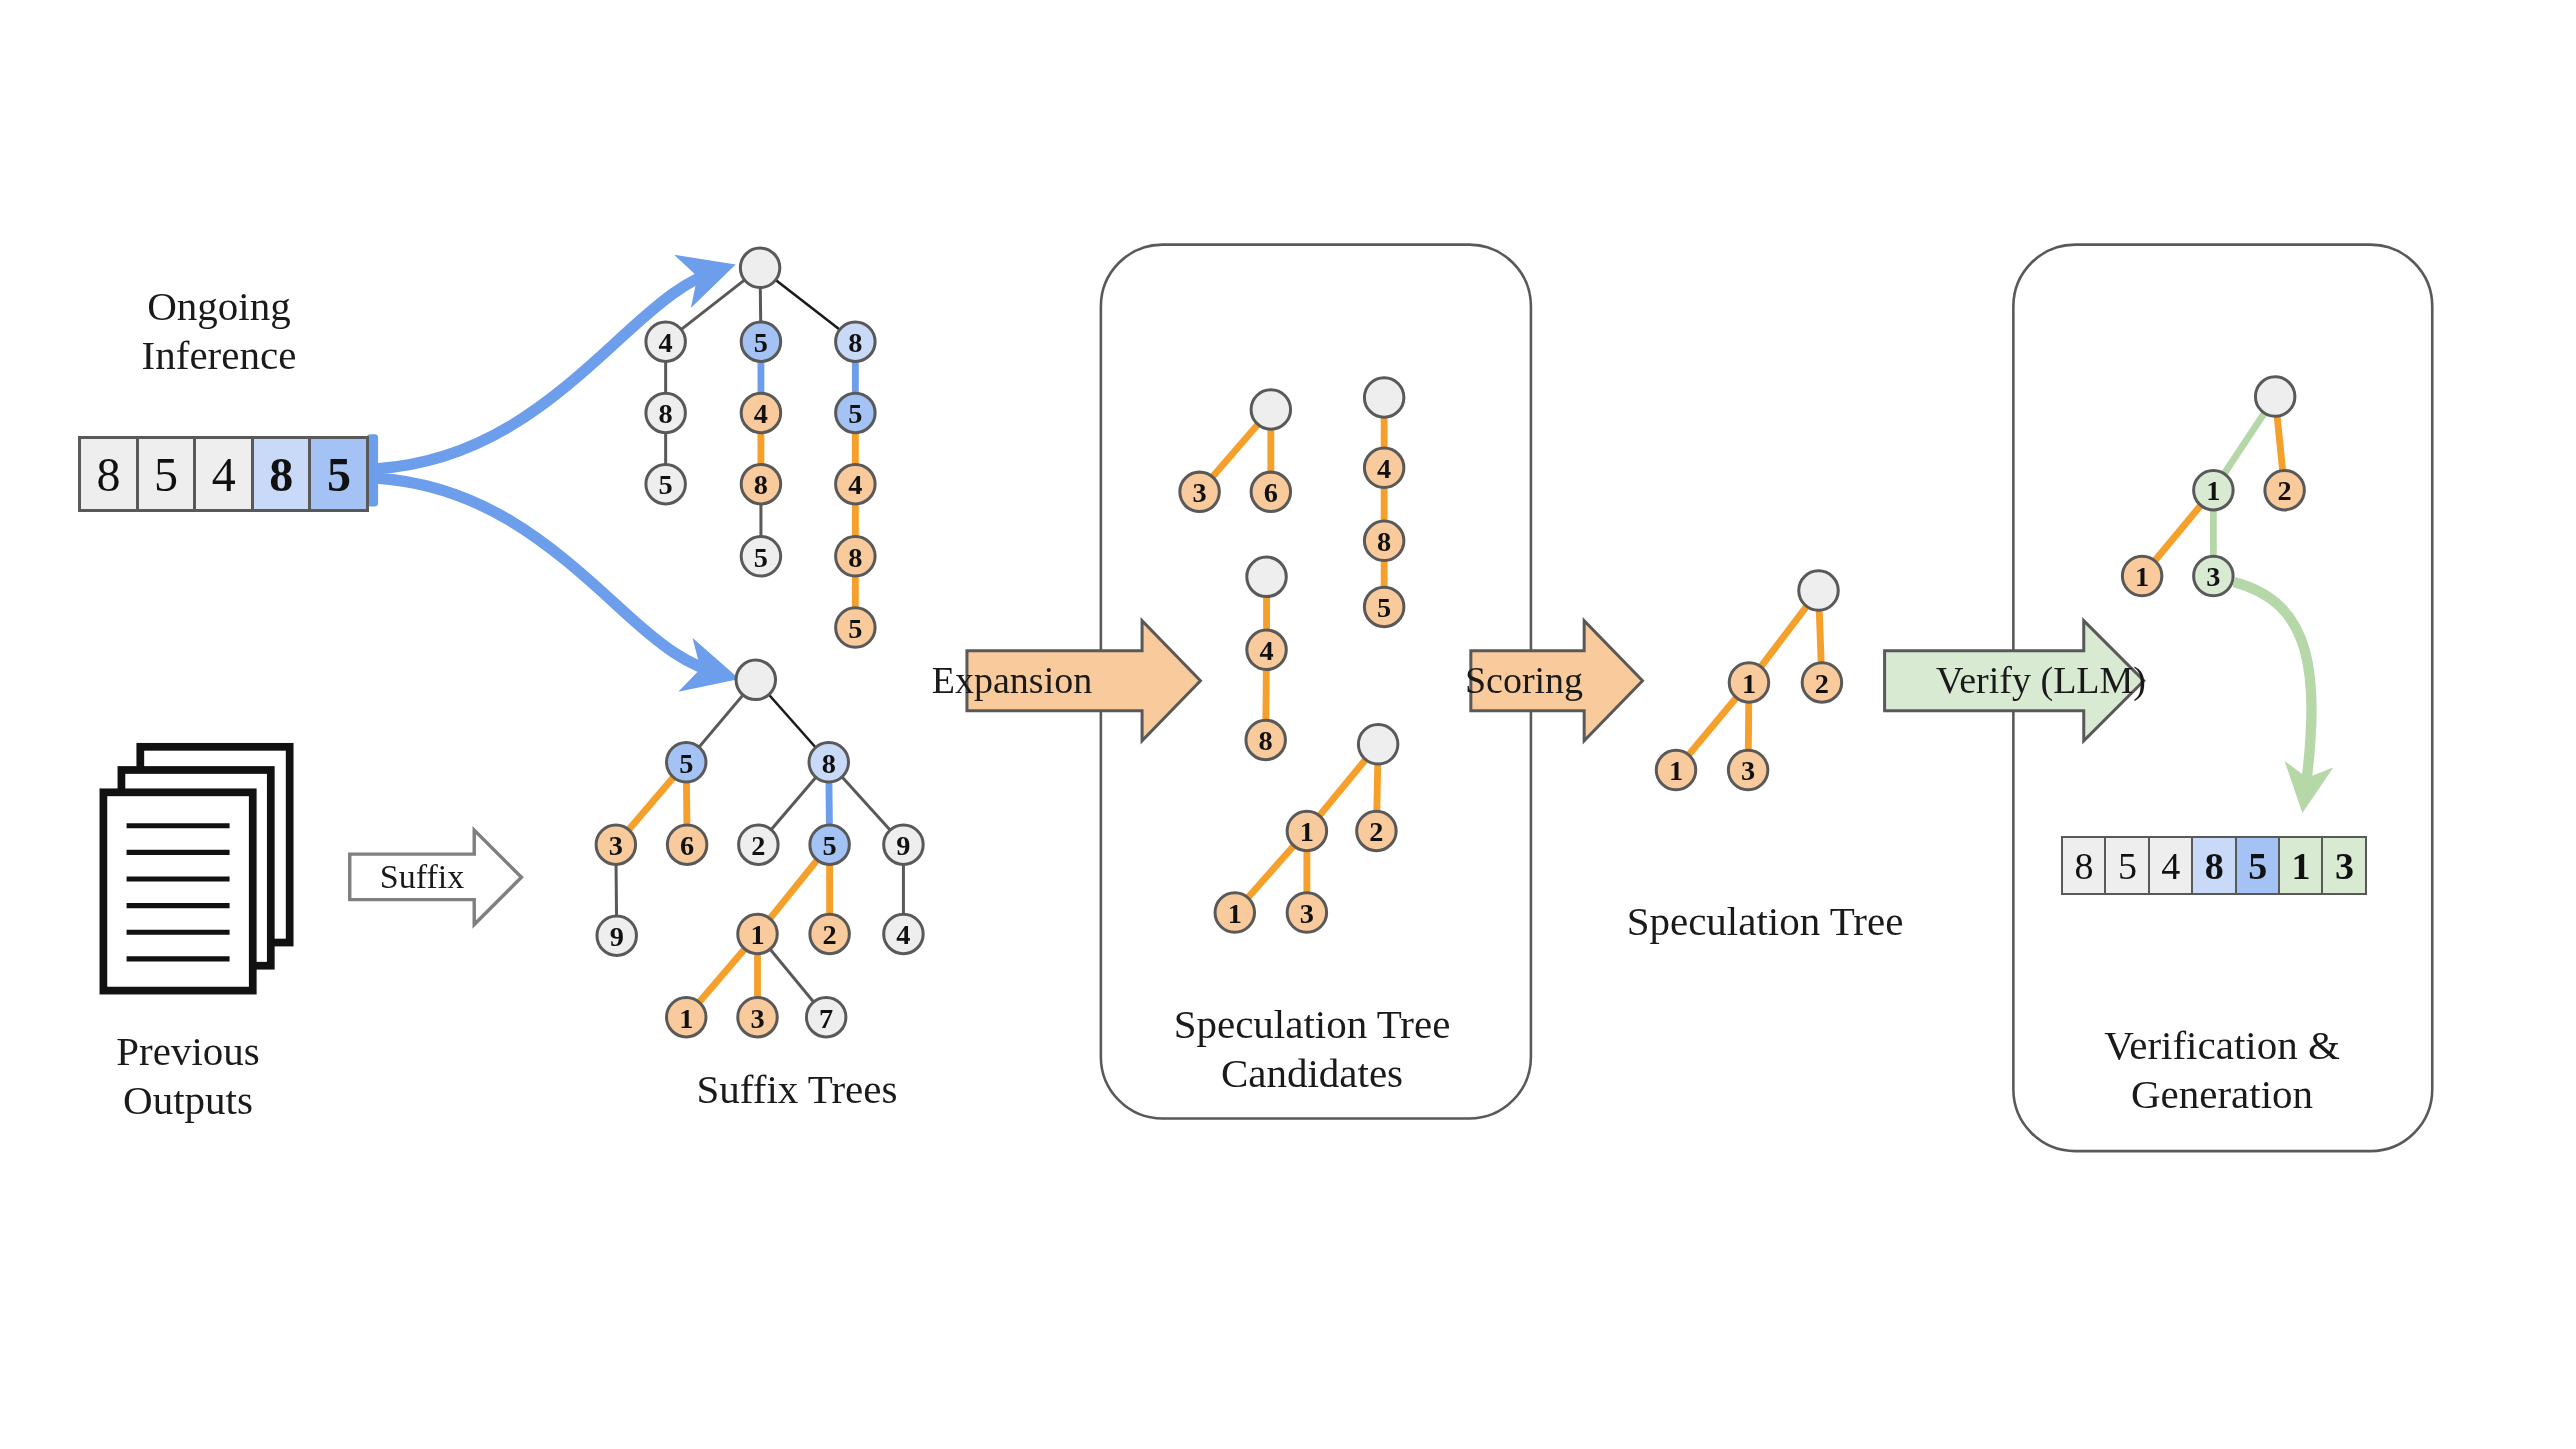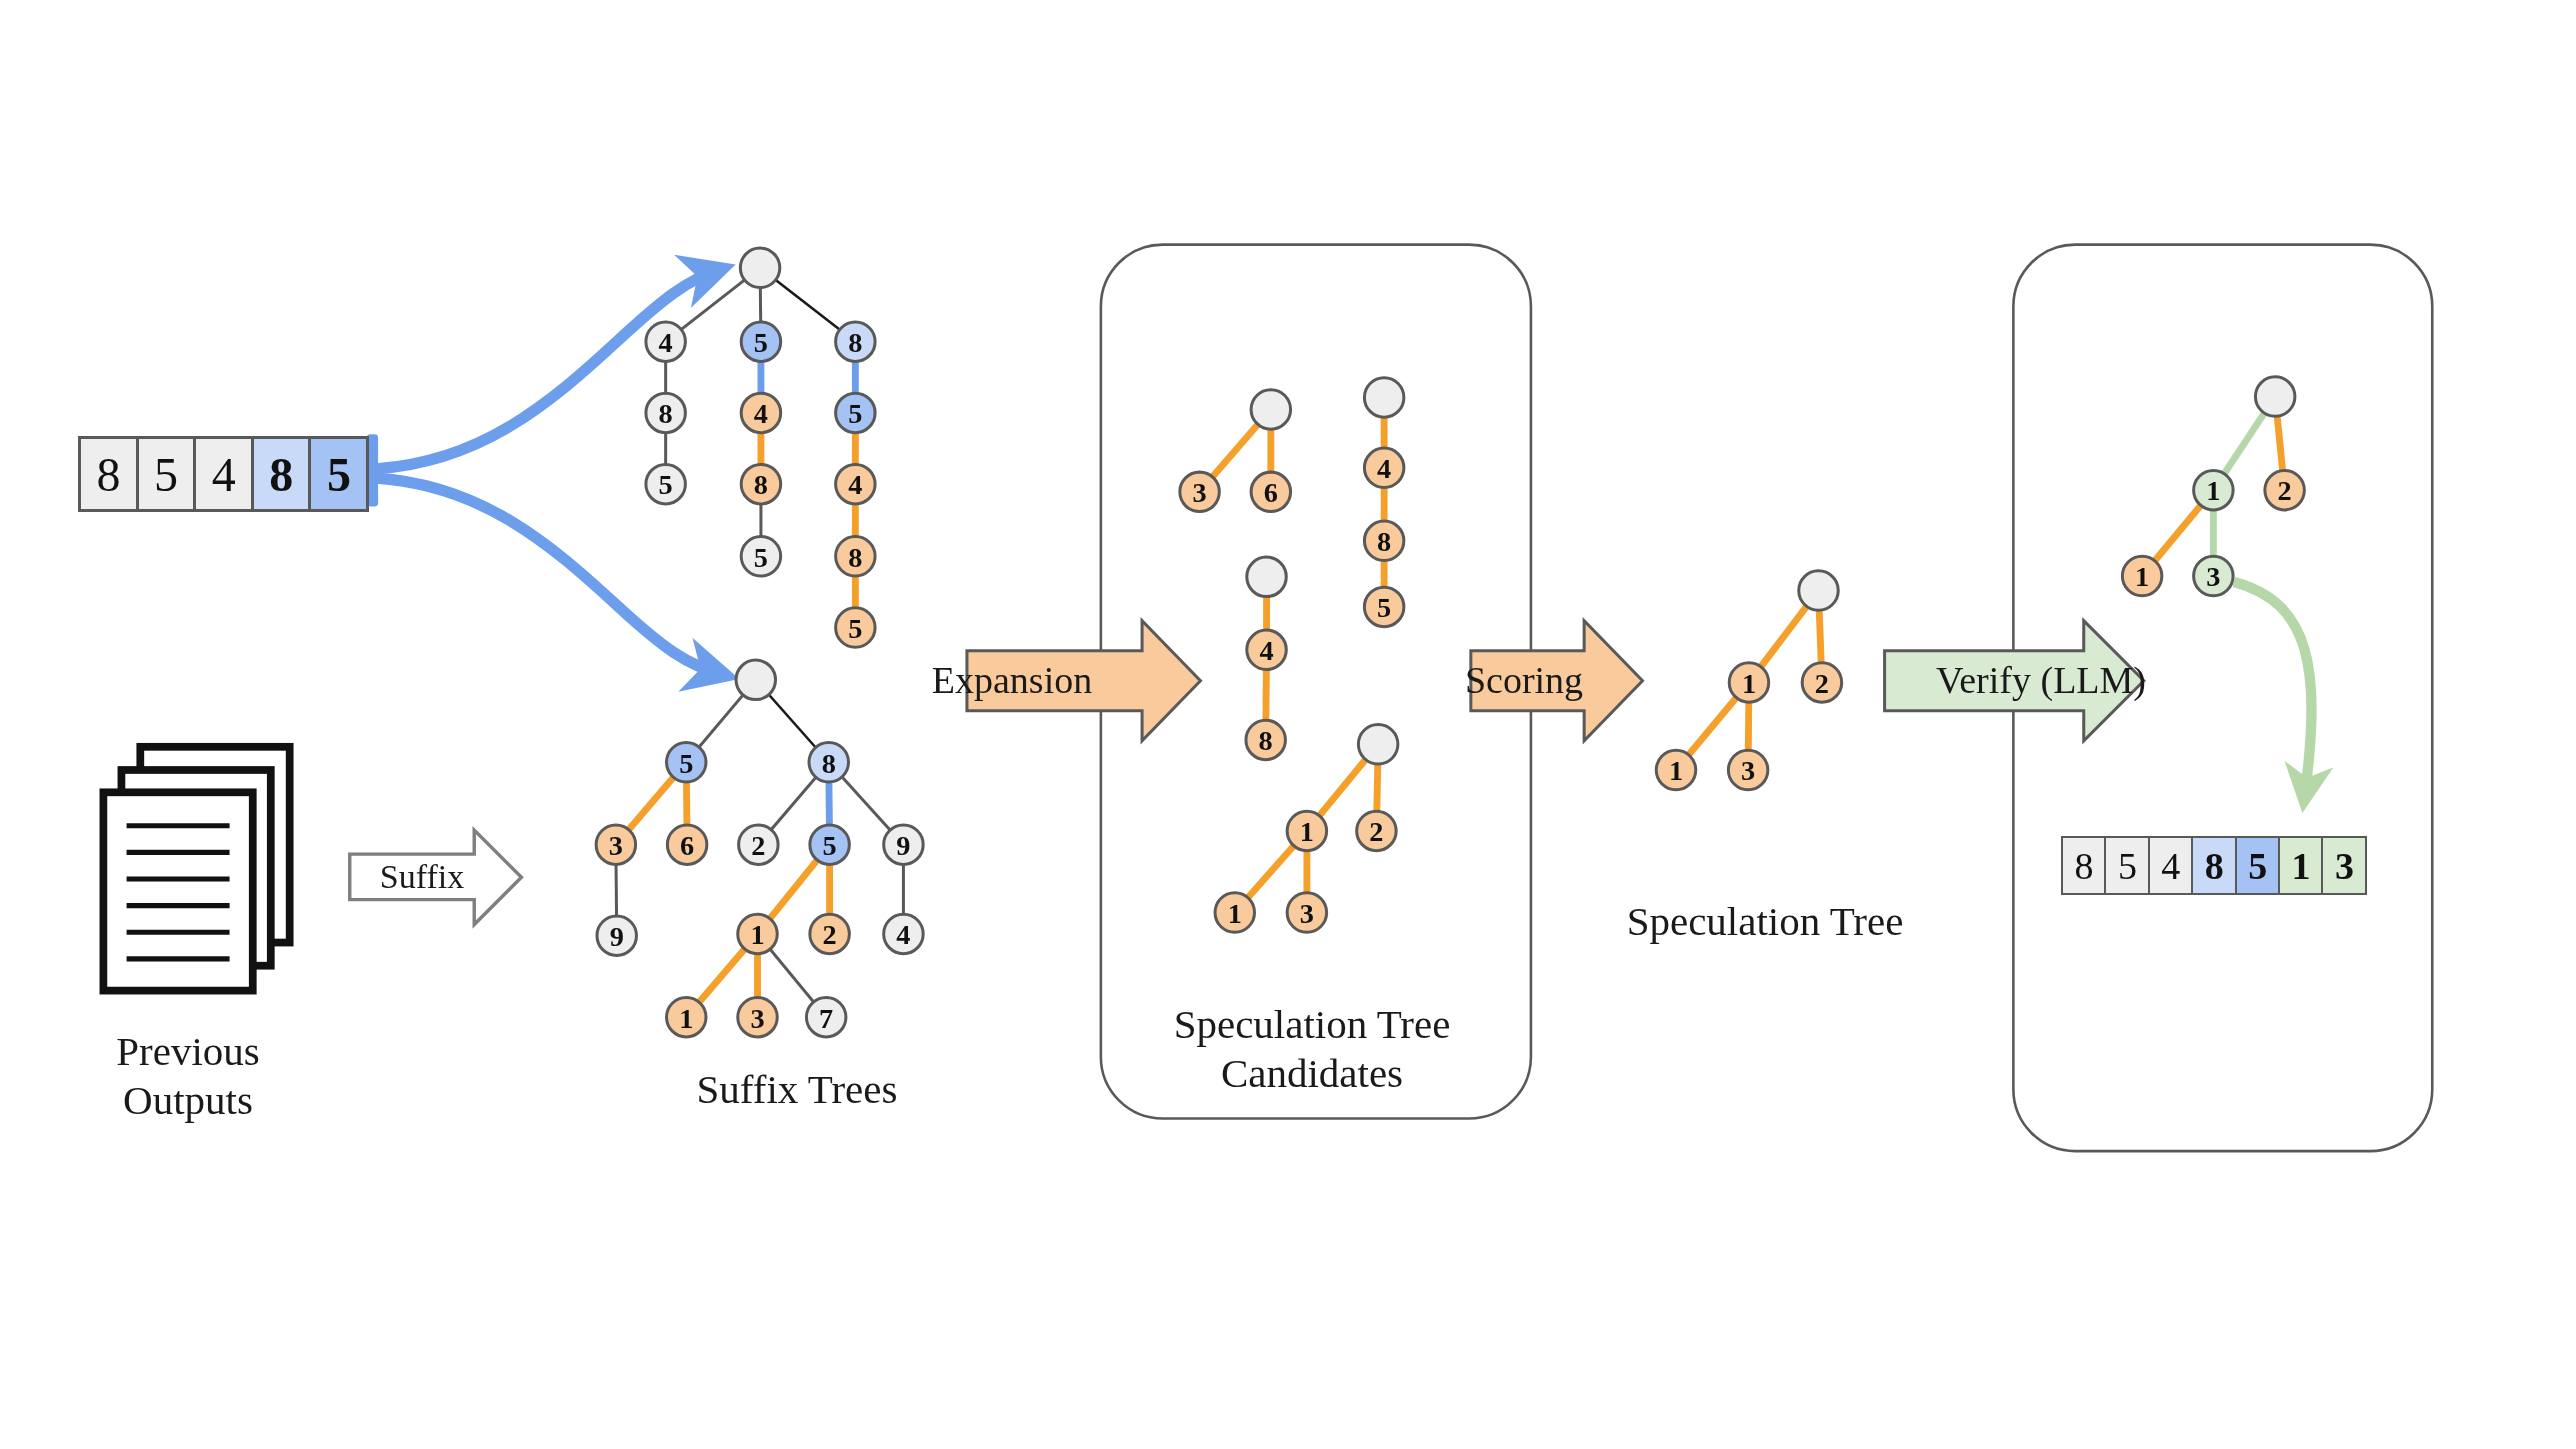--- a/index.html
+++ b/index.html
@@ -249,24 +249,28 @@
   <div class="strip" id="output-strip">
       <div class="cell" style="background: rgb(238, 238, 238);">8</div>
       <div class="cell" style="background: rgb(238, 238, 238);">5</div>
       <div class="cell" style="background: rgb(238, 238, 238);">4</div>
       <div class="cell bold" style="background: rgb(201, 218, 248);">8</div>
       <div class="cell bold" style="background: rgb(164, 194, 244);">5</div>
       <div class="cell bold" style="background: rgb(217, 234, 211);">1</div>
       <div class="cell bold" style="background: rgb(217, 234, 211);">3</div>
     </div>
 
+  <div class="lbl big" style="left:219px;top:331px;">Ongoing
+Inference</div>
   <div class="lbl big" style="left:188px;top:1076px;">Previous
 Outputs</div>
   <div class="lbl big" style="left:797px;top:1089px;">Suffix Trees</div>
   <div class="lbl indexlbl" style="left:422px;top:877px;">Suffix</div>
   <div class="lbl arrowlbl" style="left:1012px;top:680px;">Expansion</div>
   <div class="lbl arrowlbl" style="left:1488px;top:680px;margin-left:36px;">Scoring</div>
   <div class="lbl arrowlbl" style="left:2001px;top:680px;margin-left:40px;">Verify (LLM)</div>
   <div class="lbl big" style="left:1312px;top:1049px;">Speculation Tree
 Candidates</div>
   <div class="lbl big" style="left:1765px;top:921px;">Speculation Tree</div>
+  <div class="lbl big" style="left:2222px;top:1070px;">Verification &amp;
+Generation</div>
 </div>
 
 
 </body></html>

